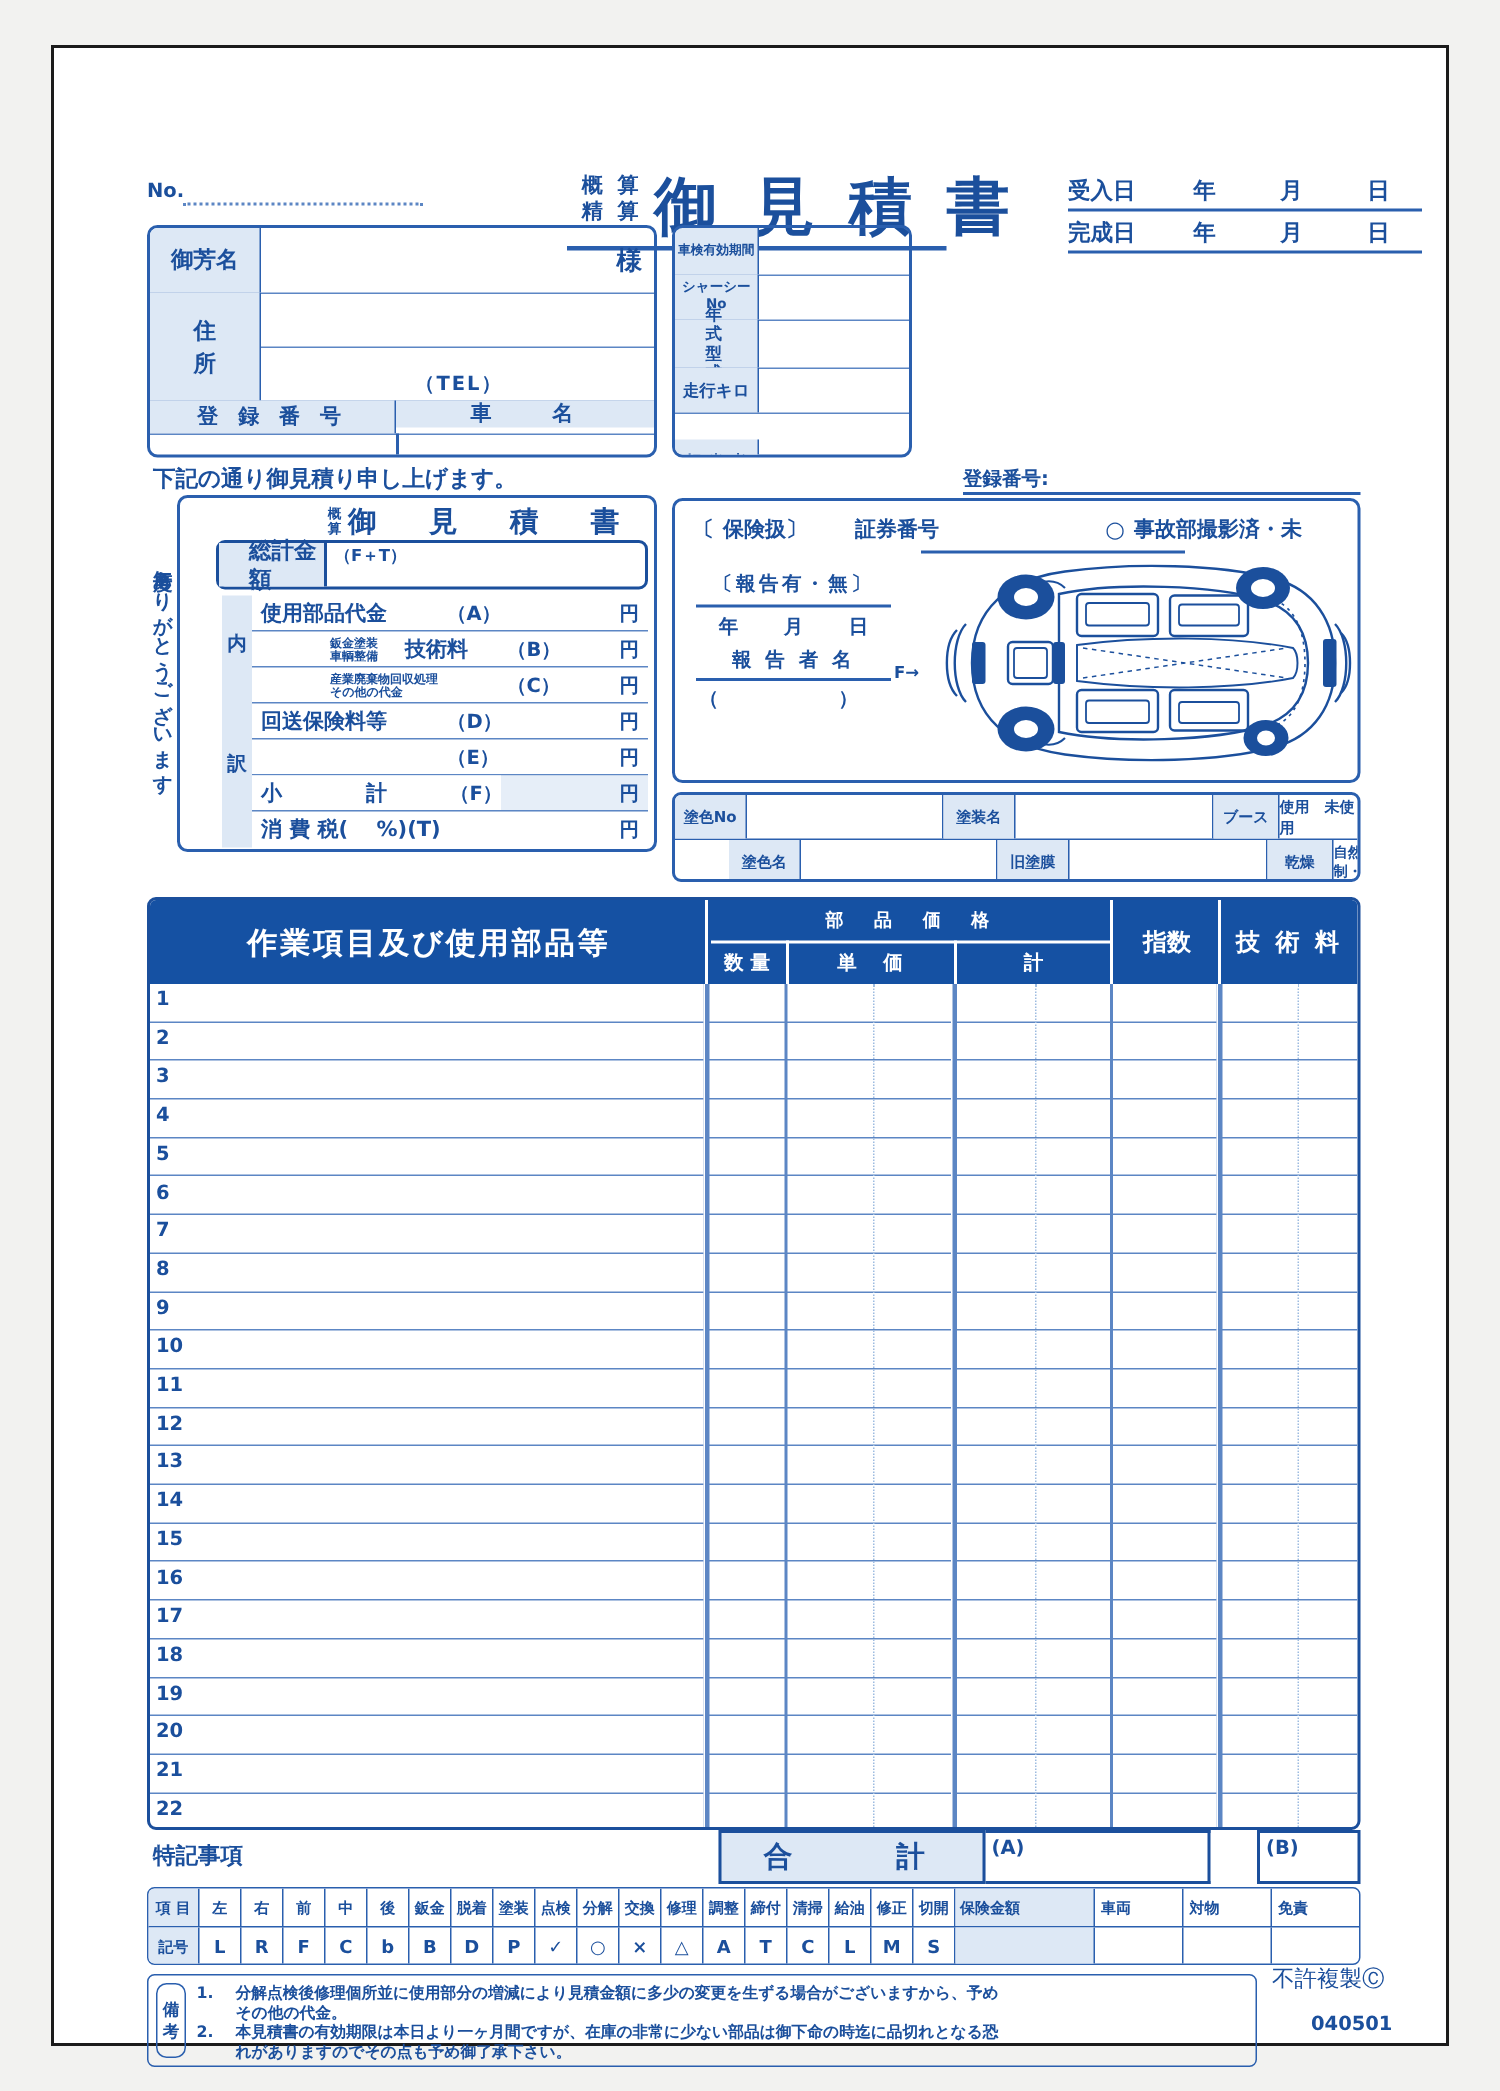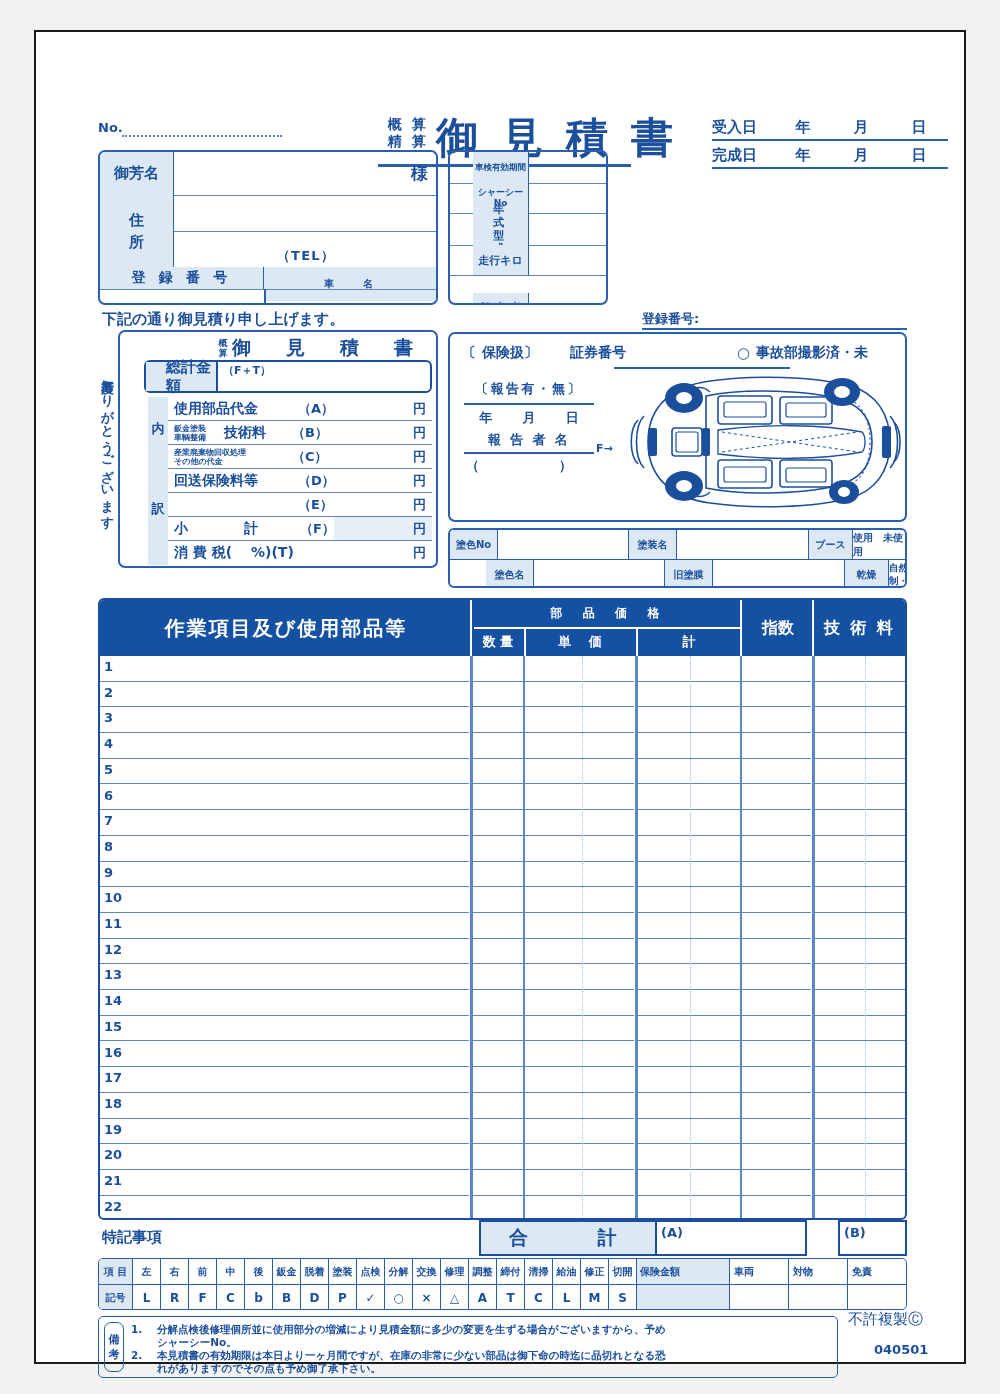--- a/index.html
+++ b/index.html
@@ -50,21 +50,21 @@
   #cust { left:62px; top:118px; width:340px; height:155px;
           border:2px solid #2a5fae; border-radius:7px; overflow:hidden; }
   #cust .lbl { position:absolute; left:0; background:#dde8f5;
                border-right:1.5px solid #2a5fae; font-weight:bold; font-size:15px;
                display:flex; align-items:center; justify-content:center; width:74px; }
   .hline { position:absolute; left:0; width:100%; border-top:1.5px solid #5c86c4; }
 
   
   #veh { left:412px; top:118px; width:160px; height:155px;
          border:2px solid #2a5fae; border-radius:7px; overflow:hidden; }
-  .vrow { position:absolute; left:0; width:100%; display:flex;padding-left:23px; }
+  .vrow { position:absolute; left:0; width:100%; display:flex; }
   .vrow .vl { width:56px; background:#dde8f5; border-right:1.5px solid #2a5fae;
               font-weight:bold; display:flex; align-items:center; justify-content:center;
               text-align:center; line-height:11px; }
   .vrow .vv { flex:1; }
 
   
   #notice { left:66px; top:278px; font-size:15px; font-weight:bold; }
   #reg-label { left:606px; top:278px; font-size:13px; font-weight:bold; }
   #reg-rule { left:606px; top:296px; width:265px; border-bottom:2px solid #2a5fae; }
 
@@ -87,21 +87,21 @@
   #total-box .tv { flex:1; position:relative; }
   #ft-note { position:absolute; left:5px; top:1px; font-size:11px; font-weight:bold; }
 
   #uchiwake { left:28px; top:65px; width:20px; height:168px; background:#dde8f5; }
   #u-uchi { left:29px; top:88px; width:18px; font-size:13px; font-weight:bold; text-align:center; }
   #u-wake { left:29px; top:168px; width:18px; font-size:13px; font-weight:bold; text-align:center; }
 
   .srow { position:absolute; left:48px; width:264px; height:24px;
           border-bottom:1.5px solid #5c86c4; display:flex; align-items:center; }
   .srow .nm { width:130px; font-size:14px; font-weight:bold; padding-left:6px; }
-  .srow .nm.small { font-size:8px; line-height:9px; width:56px; }
+  .srow .nm.small { font-size:8px; line-height:9px; width:56px;margin-left:46px; }
   .srow .code { width:34px; font-size:13px; font-weight:bold; }
   .srow .yen { margin-left:auto; font-size:13px; font-weight:bold; padding-right:6px; }
   .srow .gap { flex:1; }
 
   
   #insure { left:412px; top:300px; width:459px; height:190px;
             border:2px solid #2a5fae; border-radius:7px; }
   #ins-line1 { left:12px; top:9px; width:434px; height:20px; font-size:14px; font-weight:bold;
                display:flex; align-items:center; }
   #shoken-rule { left:164px; top:33px; width:176px; border-bottom:2px solid #2a5fae; }
@@ -217,21 +217,21 @@
     <div class="lbl" style="top:43px;height:72px;flex-direction:column;line-height:22px;">
       <span>住</span>
       <span>所</span>
     </div>
     <div class="abs" style="left:74px;top:43px;width:264px;height:36px;"></div>
     <div class="hline" style="top:79px;width:264px;left:74px;"></div>
     <div class="abs ctr b" style="left:74px;top:79px;width:264px;height:36px;font-size:13px;letter-spacing:.1em;align-items:flex-end;padding-bottom:2px;">（TEL）</div>
     <div class="hline" style="top:115px;"></div>
 
     <div class="abs ctr sh b" style="left:0;top:115px;width:164px;height:22px;font-size:14px;border-right:1.5px solid #2a5fae;letter-spacing:.3em;">登 録 番 号</div>
-    <div class="abs ctr sh b" style="left:164px;top:115px;width:172px;height:34px;font-size:10px;letter-spacing:.3em;">車　　名</div>
+    <div class="abs ctr sh b" style="left:164px;top:115px;width:172px;height:18px;font-size:14px;letter-spacing:.3em;">車　　名</div>
     <div class="hline" style="top:137px;"></div>
     <div class="abs" style="left:0;top:137px;width:164px;height:17px;"></div>
     <div class="abs" style="left:164px;top:137px;width:1.5px;height:17px;background:#2a5fae;"></div>
     <div class="abs" style="left:166px;top:137px;width:170px;height:17px;"></div>
   </div>
 
   <div class="abs" id="veh">
     <div class="vrow" style="top:0;height:31px;">
       <div class="vl" style="font-size:8.5px;">車検有効期間</div>
       <div class="vv"></div>
@@ -613,21 +613,21 @@
   </div>
 
   <div class="abs" id="foot">
     <div id="bikou">
       <span>備</span>
       <span>考</span>
     </div>
     <span class="fnum" style="left:32px;top:6px;">1.</span>
     <div class="fnote" style="left:58px;top:6px;width:672px;">
       <div>分解点検後修理個所並に使用部分の増減により見積金額に多少の変更を生ずる場合がございますから、予め</div>
-      <div>シャーシーNo。</div>
+      <div>その他の代金。</div>
     </div>
     <span class="fnum" style="left:32px;top:32px;">2.</span>
     <div class="fnote" style="left:58px;top:32px;width:672px;">
       <div>本見積書の有効期限は本日より一ヶ月間ですが、在庫の非常に少ない部品は御下命の時迄に品切れとなる恐</div>
       <div>れがありますのでその点も予め御了承下さい。</div>
     </div>
   </div>
 
   <div class="abs" id="copyright">不許複製Ⓒ</div>
   <div class="abs" id="docnum">040501</div>

